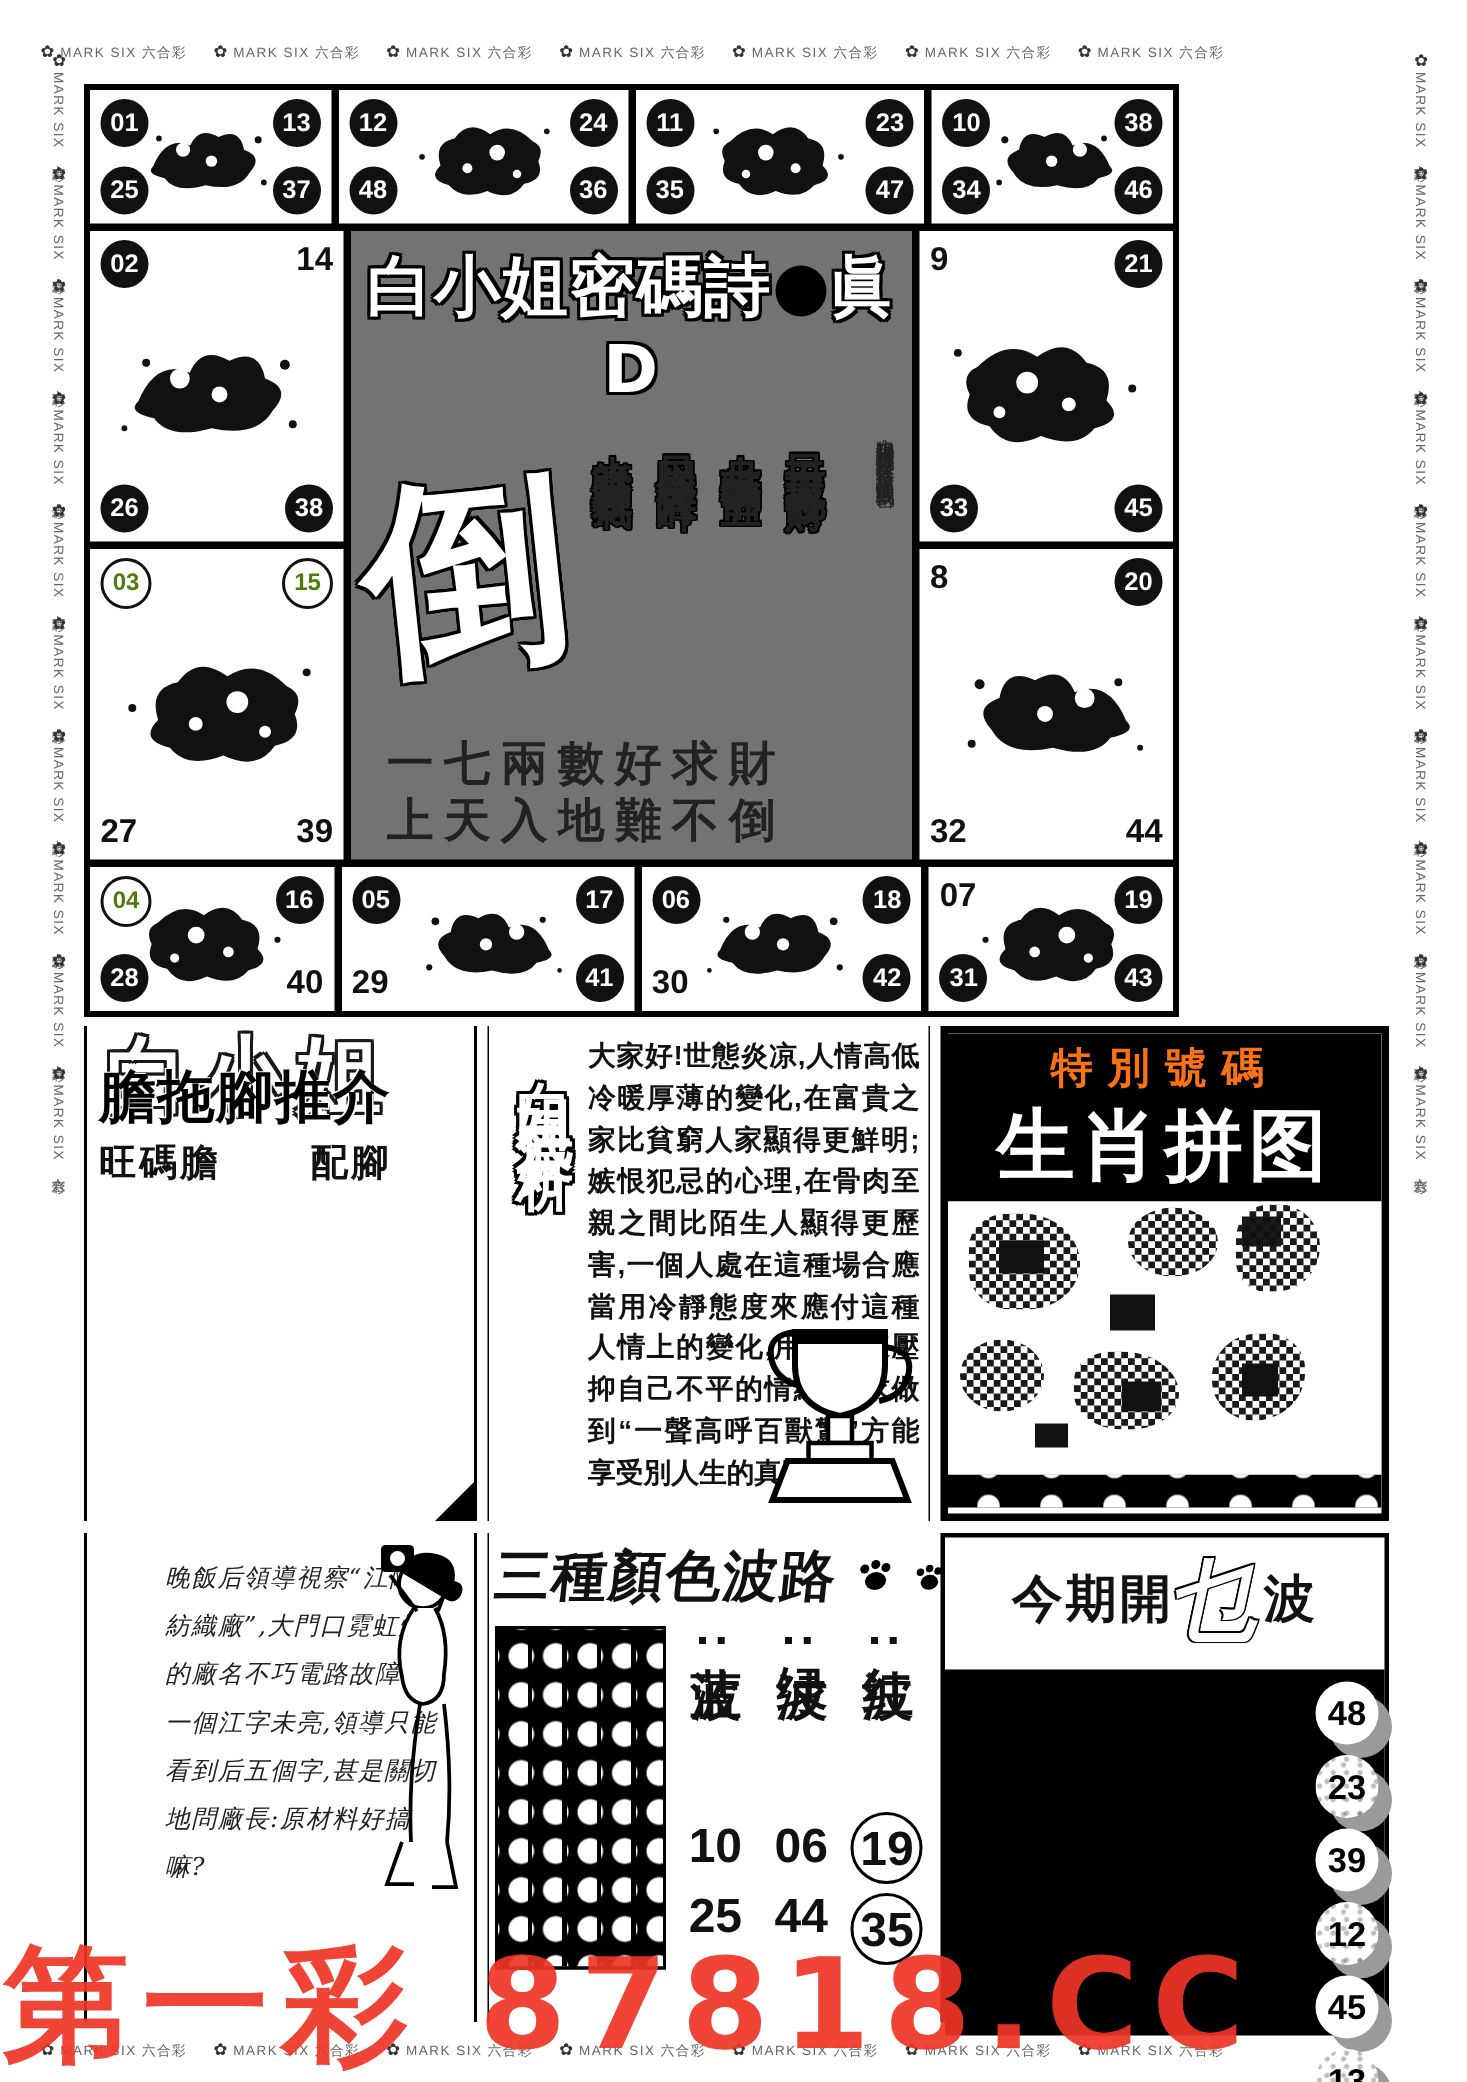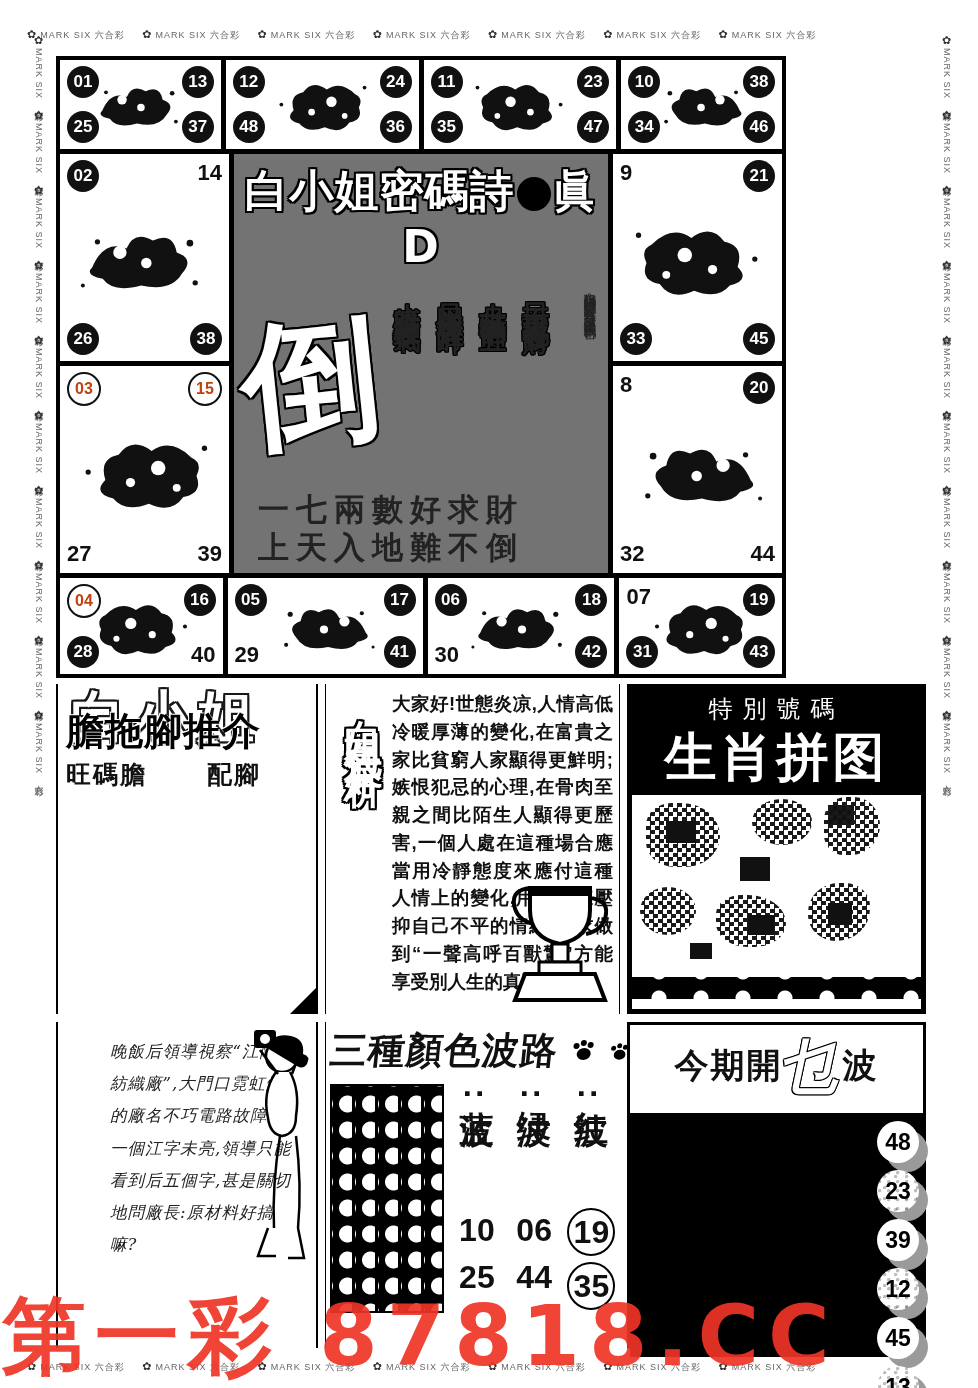--- a/index.html
+++ b/index.html
@@ -38,21 +38,21 @@
   .rowA3{height:158px;}
   .panel{background:#fff;position:relative;overflow:hidden;}
   .f1{flex:1.0;} .f12{flex:1.2;} .f115{flex:1.15;}
   .sidecol{width:192px;display:flex;flex-direction:column;gap:5px;}
   .sidecol .panel{flex:1;}
   .ink{position:absolute;left:50%;top:52%;width:86%;height:80%;transform:translate(-50%,-50%);}
   .ink.flip{transform:translate(-50%,-50%) scaleX(-1);}
   .corner{position:absolute;display:flex;align-items:center;justify-content:center;
           font-weight:700;z-index:3;}
   .corner.dark{width:32px;height:32px;border-radius:50%;background:#111;color:#fff;font-size:17px;}
-  .corner.ring{width:30px;height:30px;border-radius:50%;border:2px solid #111;color:#c2410c;background:#fff;font-size:16px;}
+  .corner.ring{width:30px;height:30px;border-radius:50%;border:2px solid #111;color:#4d7c0f;background:#fff;font-size:16px;}
   .corner.plain{color:#111;font-size:22px;}
   .tl{left:7px;top:6px;} .tr{right:7px;top:6px;} .bl{left:7px;bottom:6px;} .br{right:7px;bottom:6px;}
 
   
   .poem{flex:1;background:#737373;position:relative;padding:6px 10px;box-sizing:border-box;}
   .poem-title{text-align:center;font-size:44px;letter-spacing:1px;margin-top:2px;font-family:"DejaVu Sans",sans-serif;}
   .poem-dot{display:inline-block;width:34px;height:34px;border-radius:50%;background:#000;vertical-align:middle;margin:0 2px;}
   .poem-main{display:flex;margin-top:8px;height:208px;}
   .bigchar{width:38%;display:flex;align-items:center;justify-content:center;}
   .bigchar span{font-size:138px;font-family:"DejaVu Serif",serif;transform:rotate(-6deg);}
@@ -74,21 +74,21 @@
   .dt-labels{display:flex;gap:60px;margin-top:6px;font-size:25px;font-weight:900;letter-spacing:2px;}
   .dt-fold{position:absolute;right:0;bottom:0;width:0;height:0;border-left:26px solid transparent;border-bottom:26px solid #000;}
 
   .col-sebo{width:295px;border-left:1px solid #000;border-right:1px solid #000;padding:6px 6px;display:flex;}
   .sb-title{writing-mode:vertical-rl;font-size:38px;letter-spacing:10px;width:56px;font-family:"DejaVu Sans",sans-serif;}
   .sb-body{flex:1;font-size:18.5px;font-weight:700;line-height:1.5;text-align:justify;padding-left:4px;}
   .trophy{position:absolute;right:4px;bottom:2px;z-index:2;}
 
   .col-sx{flex:1;border:5px solid #000;background:#fff;}
   .sx-top{background:#000;padding:4px 4px 2px;text-align:center;}
-  .sx-band{color:#ffffff;font-size:24px;font-weight:400;letter-spacing:10px;font-family:"DejaVu Serif",serif;}
+  .sx-band{color:#f97316;font-size:28px;font-weight:700;letter-spacing:10px;font-family:"DejaVu Serif",serif;}
   .sx-title{font-size:52px;letter-spacing:4px;margin-top:-2px;}
   .sx-canvas{position:relative;height:182px;background:#fff;}
   .pix{position:absolute;background-image:repeating-conic-gradient(#1a1a1a 0% 25%,rgba(0,0,0,0) 25% 50%);
        background-size:9px 9px;}
   .pixsolid{position:absolute;background:#111;}
   .sx-foot{height:22px;background:#000;
     background-image:radial-gradient(circle,#fff 7px,rgba(0,0,0,0) 8px);
     background-size:42px 26px;background-position:6px 8px;}
 
   

